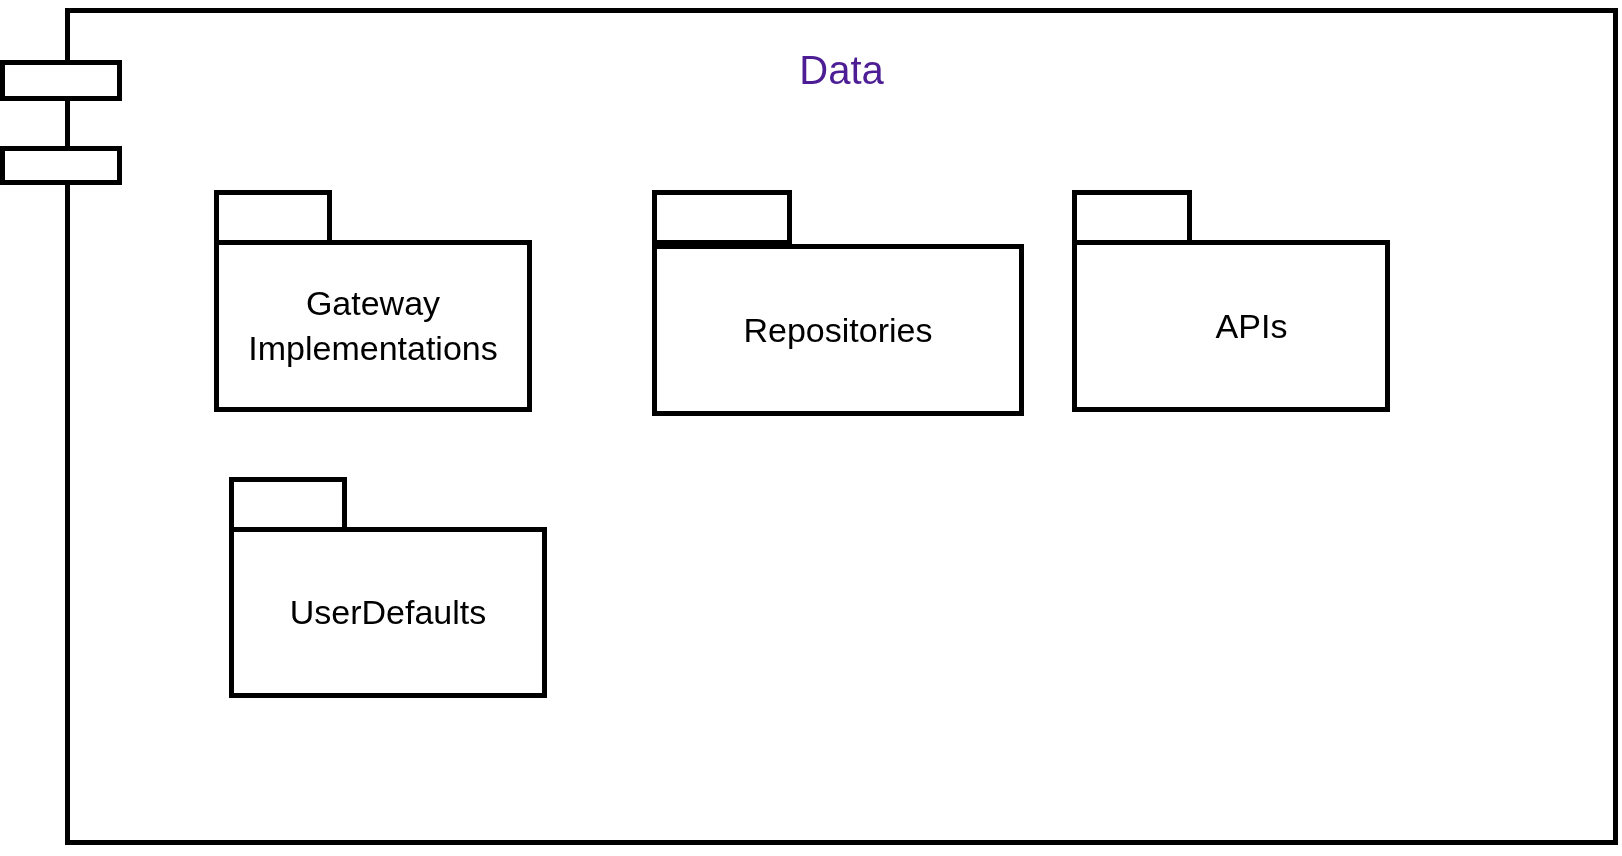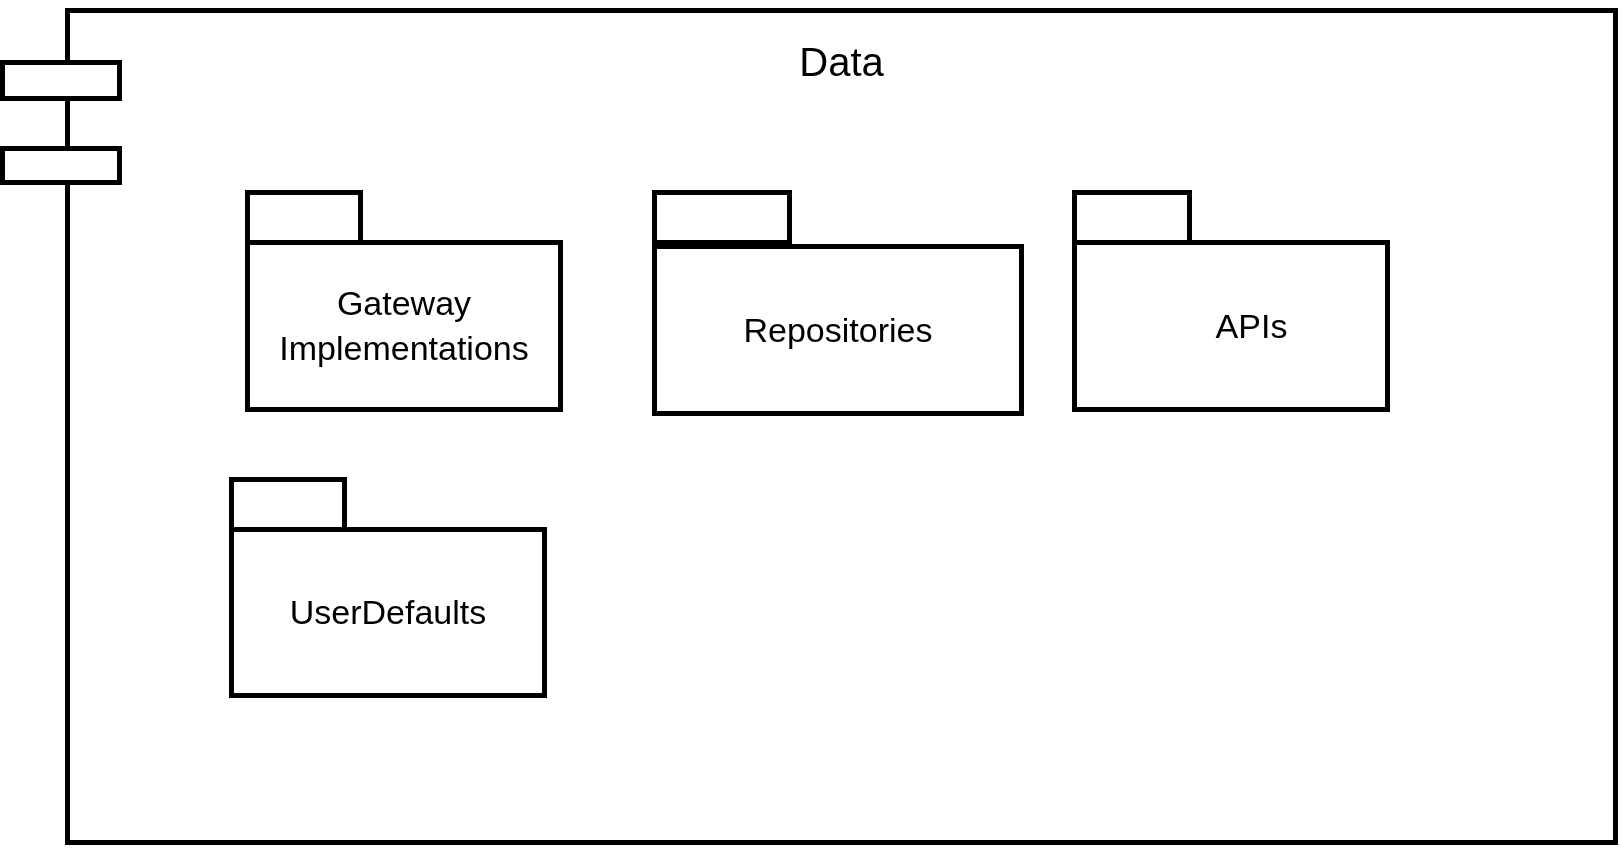--- a/index.html
+++ b/index.html
@@ -47,27 +47,27 @@
   }
   .component-tab.tab-lower {
     top: 146px;
     height: 39px;
   }
 
   
   .component-title {
     position: absolute;
     left: 65px;
-    top: 38px;
+    top: 46px;
     width: 1553px;
     text-align: center;
     font-size: 40px;
     line-height: 48px;
     letter-spacing: 0px;
-    color: #000000;
+    color: #4c1d95;
     white-space: nowrap;
     z-index: 3;
   }
 
   
   .package {
     position: absolute;
     z-index: 4;
   }
   .package .pkg-tab {
@@ -104,21 +104,21 @@
 
 <div id="canvas">
 
   <div class="component-box"></div>
 
   <div class="component-tab tab-upper"></div>
   <div class="component-tab tab-lower"></div>
 
   <div class="component-title">Data</div>
 
-  <div class="package" id="pkg-0" style="left: 245px; top: 190px; width: 318px; height: 222px;">
+  <div class="package" id="pkg-0" style="left: 214px; top: 190px; width: 318px; height: 222px;">
     <div class="pkg-tab" style="width: 118px; height: 55px;"></div>
     <div class="pkg-body" style="top: 50px; width: 318px; height: 172px;">
       <div class="pkg-label">Gateway
 Implementations</div>
     </div>
   </div>
 
   <div class="package" id="pkg-1" style="left: 652px; top: 190px; width: 318px; height: 222px;">
     <div class="pkg-tab" style="width: 140px; height: 55px;"></div>
     <div class="pkg-body" style="top: 54px; width: 372px; height: 172px;">

